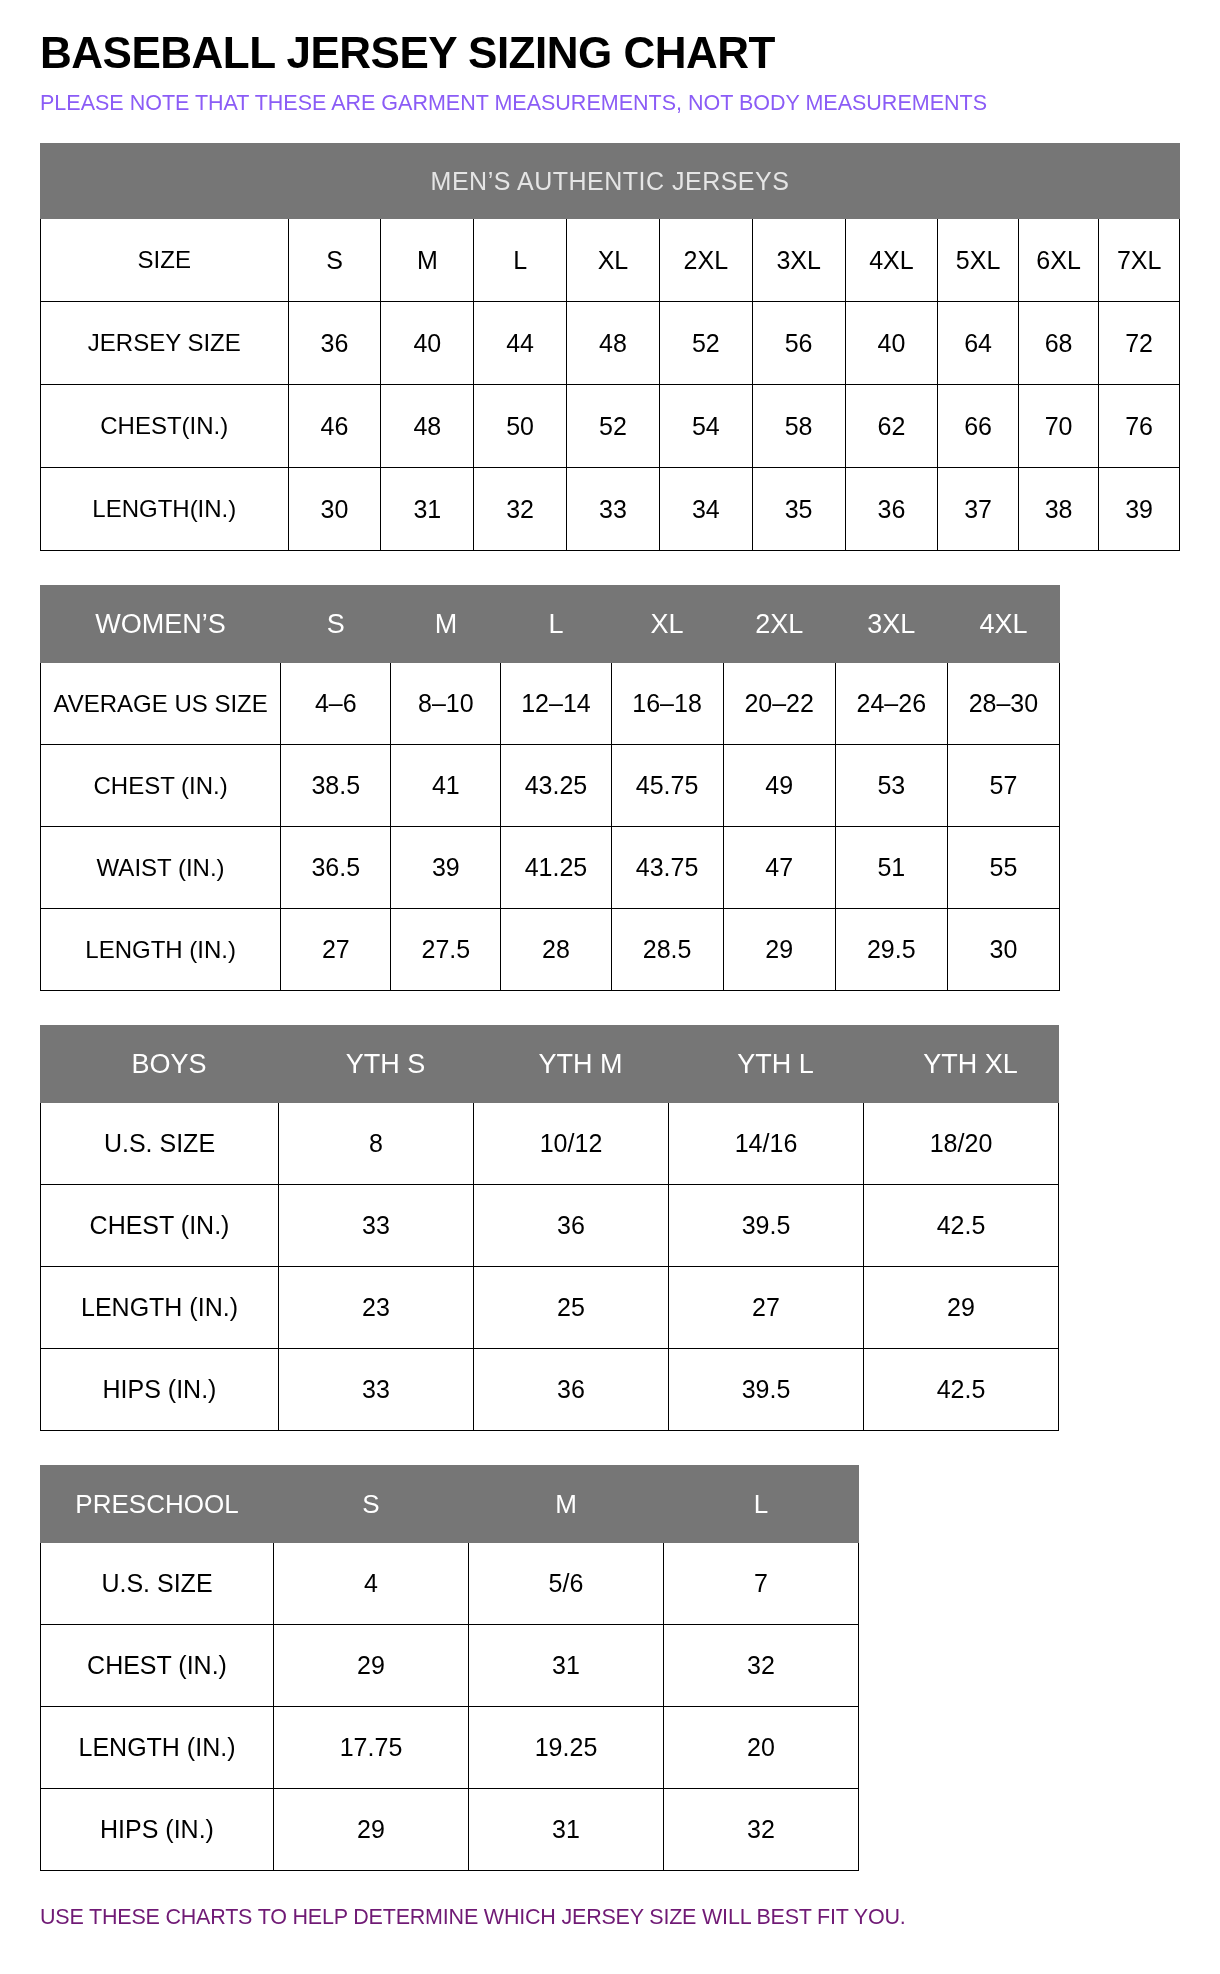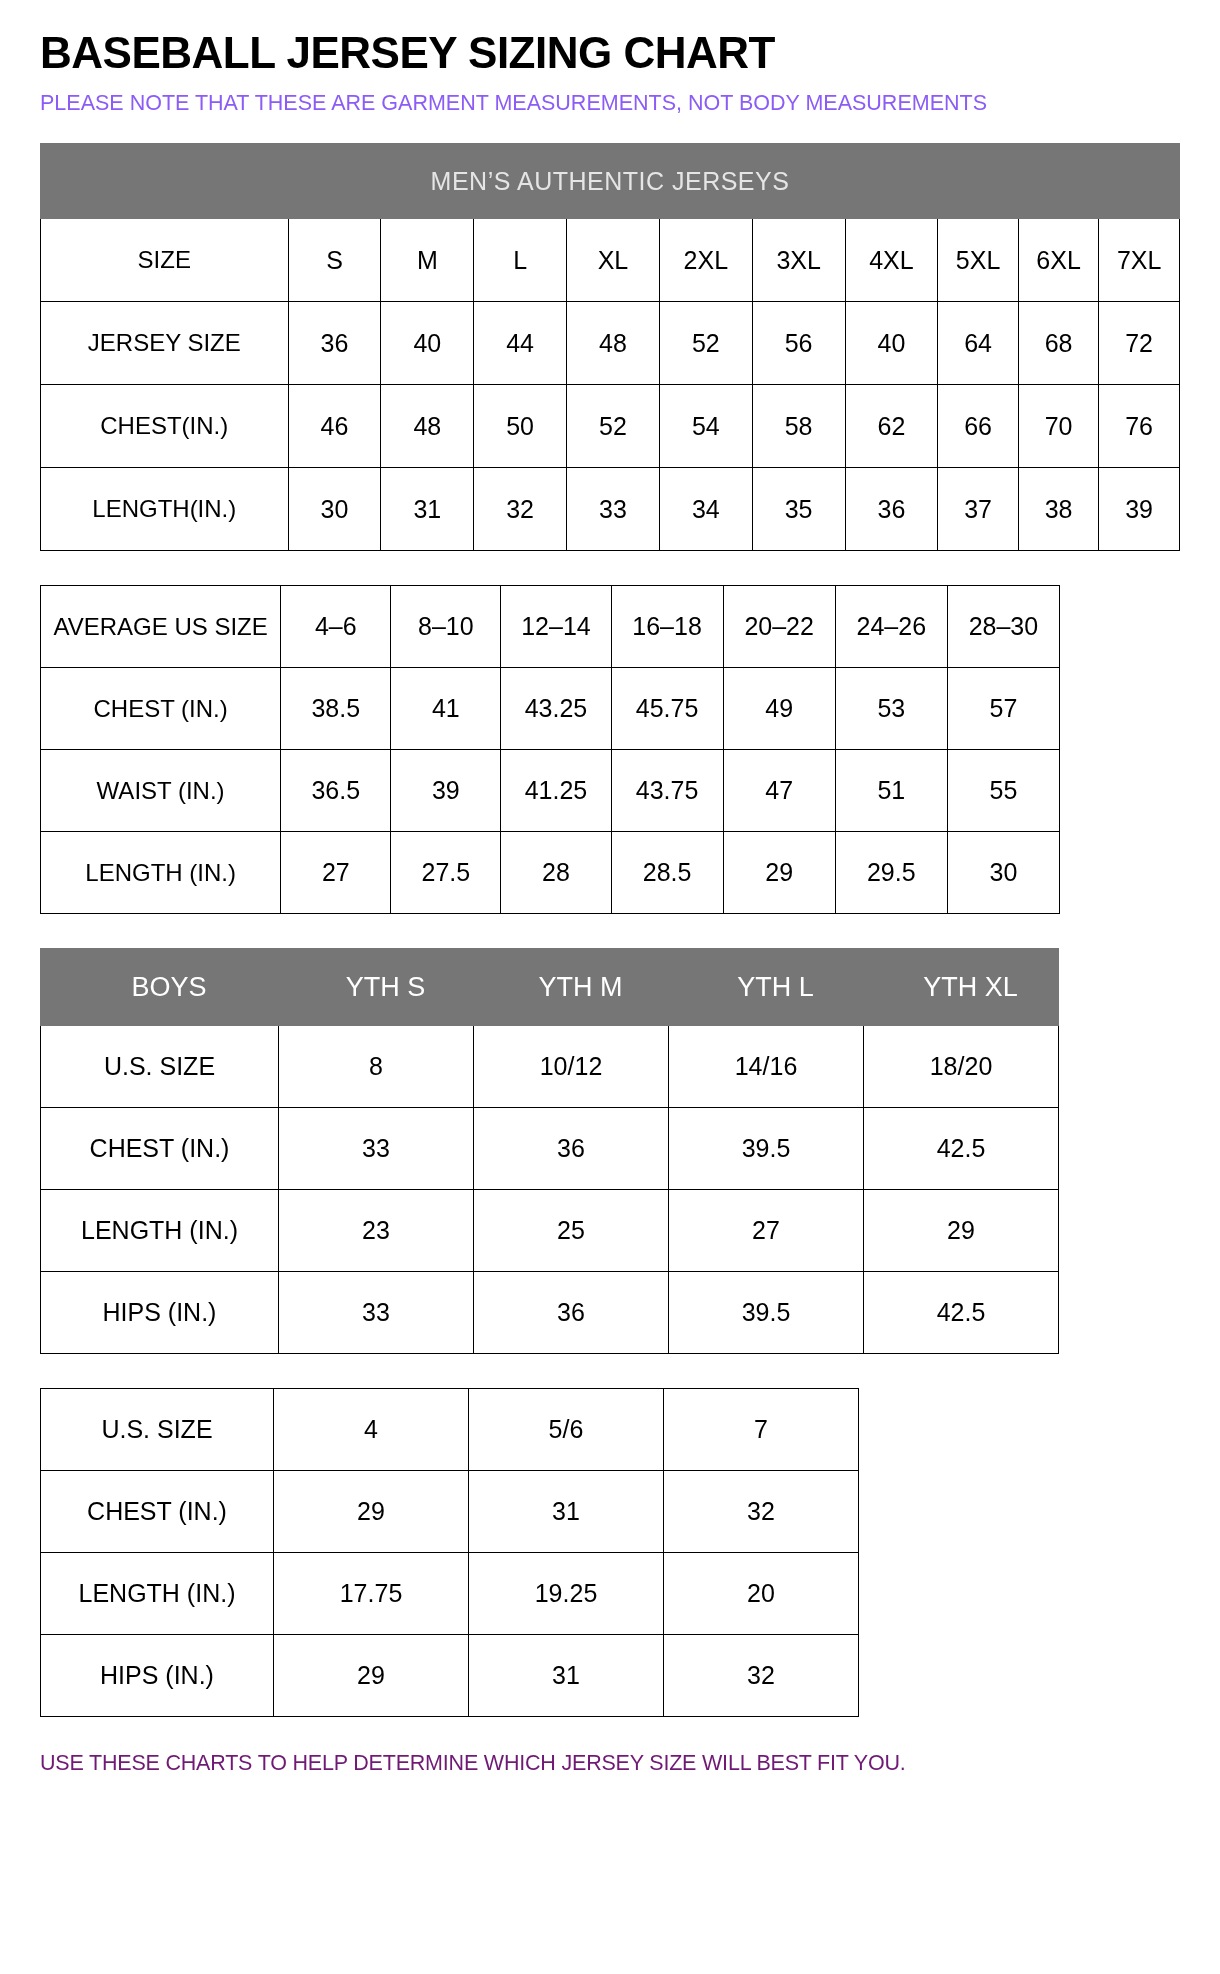--- a/index.html
+++ b/index.html
@@ -180,20 +180,30 @@
       <col style="width:110px">
         <col style="width:110px">
         <col style="width:110px">
         <col style="width:112px">
       <col style="width:112px">
         <col style="width:112px">
         <col style="width:112px">
     </colgroup>
     <tbody>
       <tr>
+        <td class="hdr-cell">WOMEN’S</td>
+        <td class="hdr-cell">S</td>
+        <td class="hdr-cell">M</td>
+        <td class="hdr-cell">L</td>
+        <td class="hdr-cell">XL</td>
+        <td class="hdr-cell">2XL</td>
+        <td class="hdr-cell">3XL</td>
+        <td class="hdr-cell">4XL</td>
+      </tr>
+      <tr>
         <td class="rowlabel">AVERAGE US SIZE</td>
         <td>4–6</td>
         <td>8–10</td>
         <td>12–14</td>
         <td>16–18</td>
         <td>20–22</td>
         <td>24–26</td>
         <td>28–30</td>
       </tr>
       <tr>
@@ -278,20 +288,26 @@
 
   <table id="preschool-table">
     <colgroup>
       <col style="width:233px">
       <col style="width:195px">
         <col style="width:195px">
         <col style="width:195px">
     </colgroup>
     <tbody>
       <tr>
+        <td class="hdr-cell">PRESCHOOL</td>
+        <td class="hdr-cell">S</td>
+        <td class="hdr-cell">M</td>
+        <td class="hdr-cell">L</td>
+      </tr>
+      <tr>
         <td class="rowlabel">U.S. SIZE</td>
         <td>4</td>
         <td>5/6</td>
         <td>7</td>
       </tr>
       <tr>
         <td class="rowlabel">CHEST (IN.)</td>
         <td>29</td>
         <td>31</td>
         <td>32</td>

